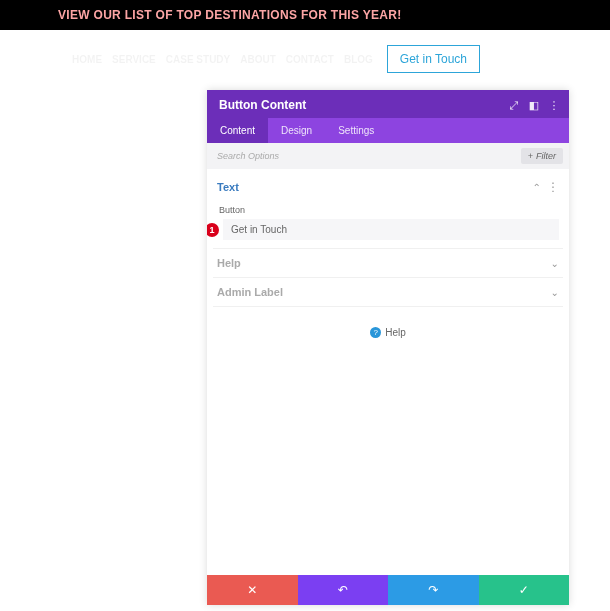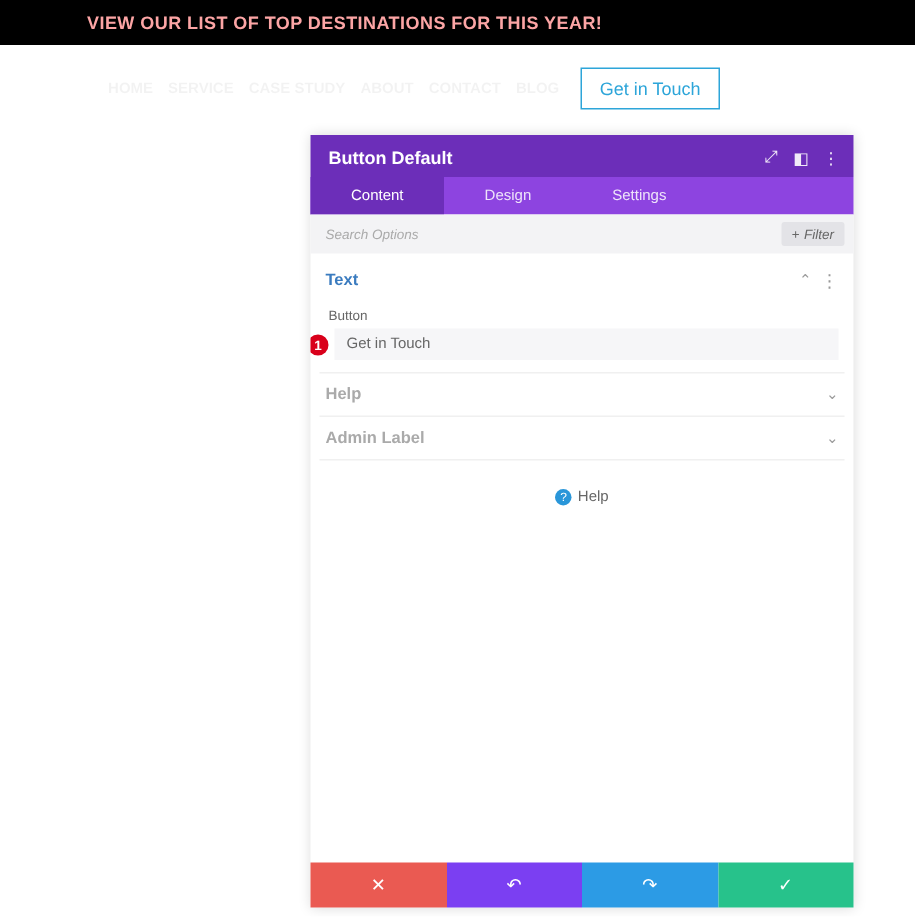--- a/index.html
+++ b/index.html
@@ -14,21 +14,21 @@
   
   .panel { position: absolute; left: 207px; top: 90px; width: 362px; height: 515px; background: #fff; box-shadow: 0 0 8px rgba(0,0,0,0.15); display: flex; flex-direction: column; }
   
   .panel-header { background: #6c2eb9; color: #fff; padding: 8px 12px 6px 12px; position: relative; }
   .panel-title { font-size: 12px; font-weight: 600; }
   .panel-preset { font-size: 9px; opacity: 0.85; margin-top: 2px; }
   .panel-header-icons { position: absolute; right: 10px; top: 10px; display: flex; gap: 10px; align-items: center; }
   .hicon { width: 10px; height: 10px; color: #fff; display: inline-flex; align-items: center; justify-content: center; font-size: 11px; opacity: 0.9; }
   
   .tabs { background: #8d44e0; display: flex; }
-  .tab { color: #fff; font-size: 10px; padding: 7px 27px; opacity: 0.85; cursor: pointer; }
+  .tab { color: #fff; font-size: 10px; padding: 7px 13px; opacity: 0.85; cursor: pointer; }
   .tab.active { background: #6c2eb9; opacity: 1; }
   
   .search-row { background: #f3f3f5; display: flex; align-items: center; justify-content: space-between; padding: 5px 6px 5px 10px; font-style: italic; }
   .search-text { color: #aaa; font-size: 9px; }
   .filter-btn { background: #e3e3e7; color: #666; font-size: 9px; padding: 3px 7px; border-radius: 2px; cursor: pointer; display: flex; align-items: center; gap: 3px; }
   
   .panel-body { flex: 1; overflow: auto; padding: 4px 6px; }
   .section { border-bottom: 1px solid #f0f0f0; padding: 8px 4px; }
   .section-head { display: flex; align-items: center; justify-content: space-between; cursor: pointer; }
   .section-title { color: #3a7bbf; font-size: 11px; font-weight: 700; }
@@ -65,21 +65,21 @@
     <span class="nav-link">CASE STUDY</span>
     <span class="nav-link">ABOUT</span>
     <span class="nav-link">CONTACT</span>
     <span class="nav-link">BLOG</span>
   </div>
   <button class="cta-btn">Get in Touch</button>
 </div>
 
 <div class="panel">
   <div class="panel-header">
-    <div class="panel-title">Button Default</div>
+    <div class="panel-title">Button Content</div>
     <div class="panel-header-icons">
       <span class="hicon">⤢</span>
       <span class="hicon">◧</span>
       <span class="hicon">⋮</span>
     </div>
   </div>
 
   <div class="tabs">
     <div class="tab active">Content</div>
     <div class="tab">Design</div>

